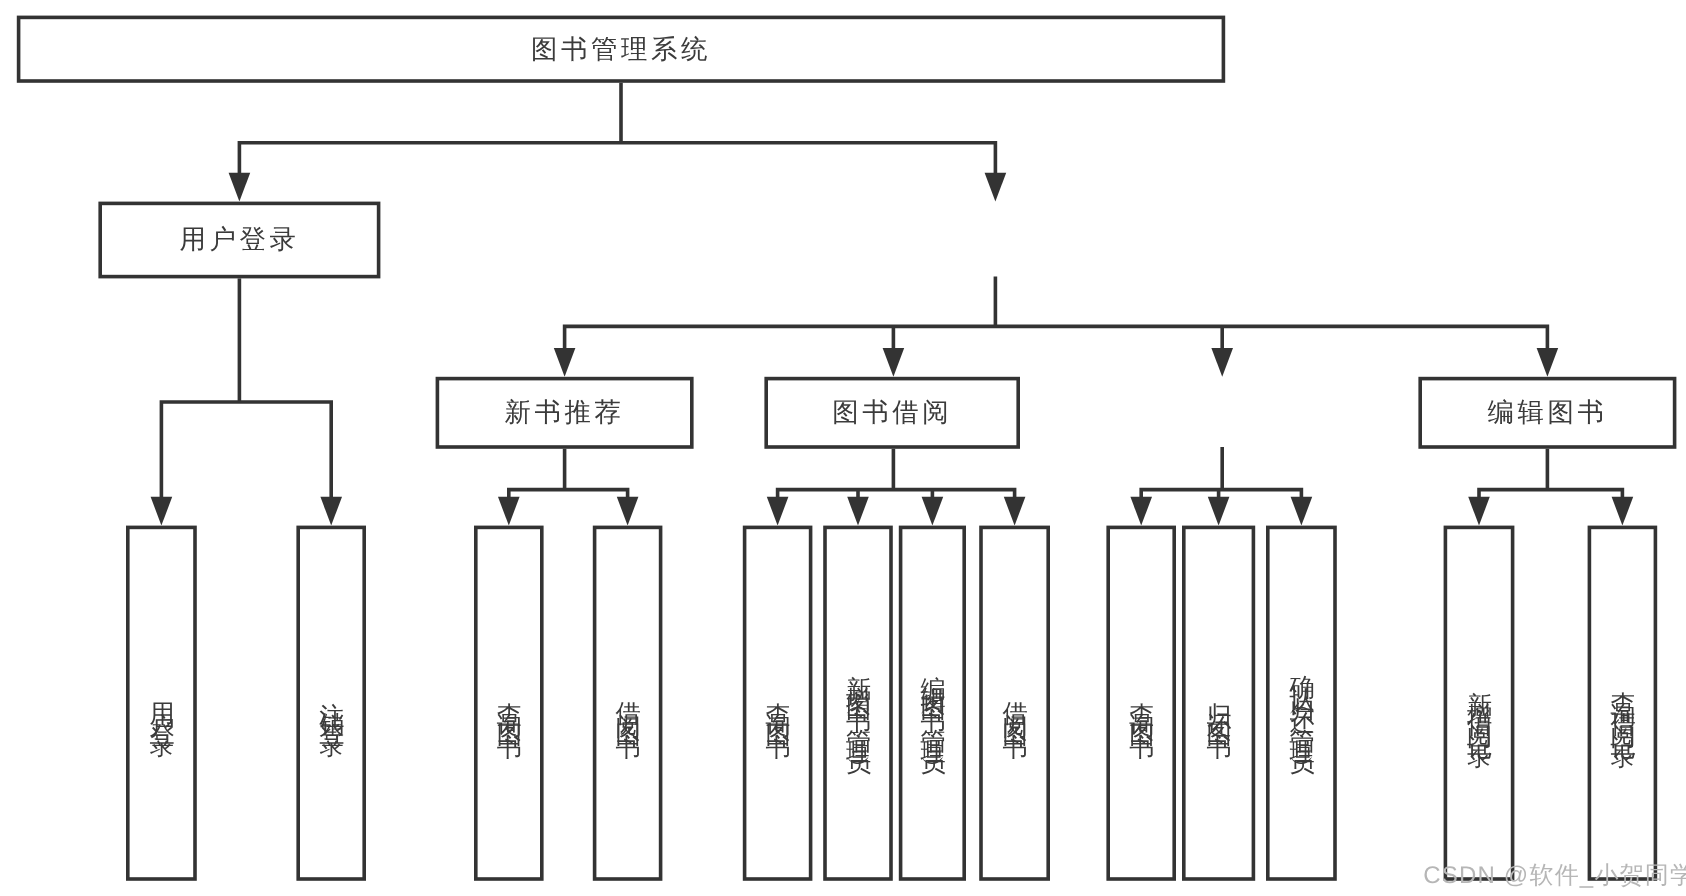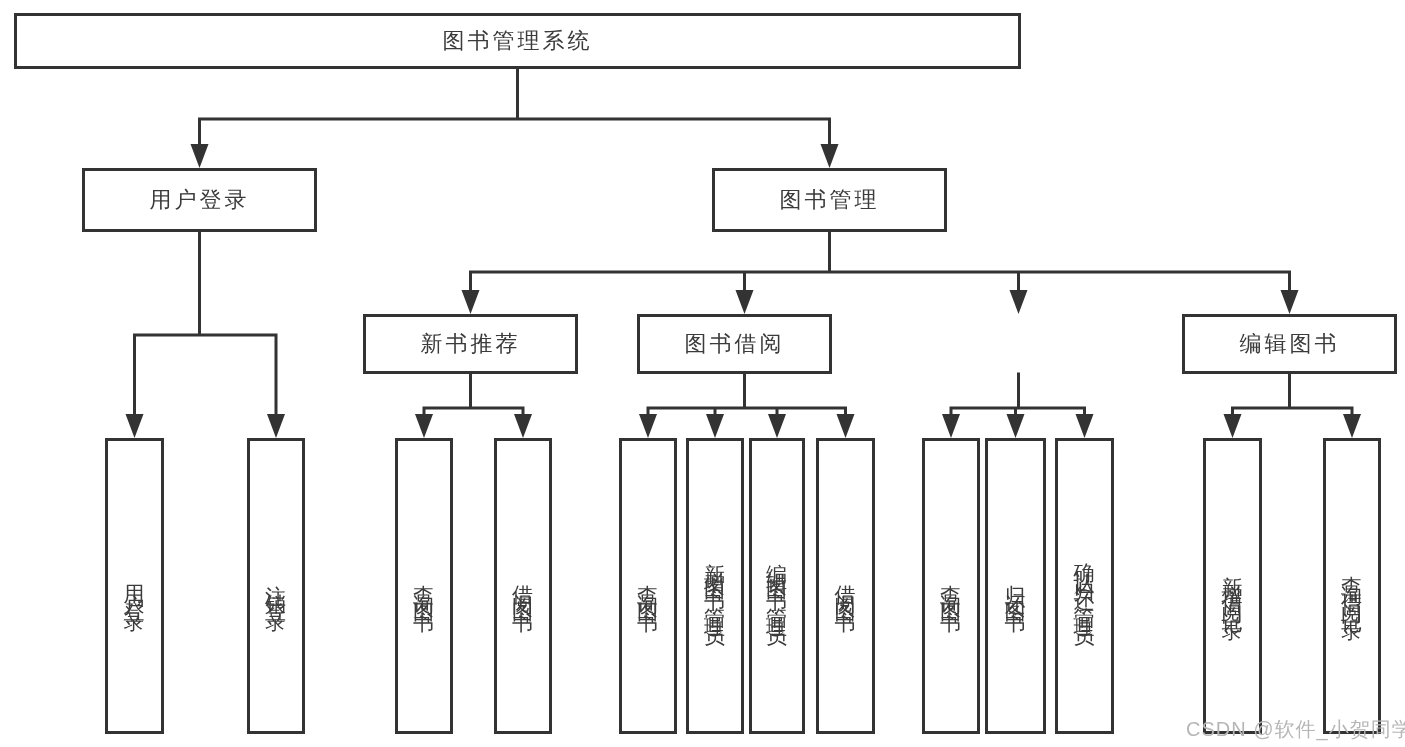--- a/index.html
+++ b/index.html
@@ -17,21 +17,21 @@
   .vbox .vtext{
     writing-mode:vertical-rl;text-orientation:mixed;
     font-size:21px;letter-spacing:9px;line-height:1;
     font-weight:500;white-space:nowrap;
   }
   
   #n-root{left:14px;top:13px;width:1007px;height:56px;}
   #n-user-login{left:82px;top:168px;width:235px;height:64px;}
   #n-book-mgmt{left:712px;top:168px;width:235px;height:64px;}
   #n-new-rec{left:363px;top:314px;width:215px;height:60px;}
-  #n-borrow{left:637px;top:314px;width:195px;height:60px;}
+  #n-borrow{left:637px;top:314px;width:213px;height:60px;}
   #n-current{left:911px;top:314px;width:215px;height:60px;}
   #n-records{left:1182px;top:314px;width:215px;height:60px;}
   #l-user-login{left:105px;top:438px;width:59px;height:296px;}
   #l-logout{left:247px;top:438px;width:58px;height:296px;}
   #l-nbr-query{left:395px;top:438px;width:58px;height:296px;}
   #l-nbr-borrow{left:494px;top:438px;width:58px;height:296px;}
   #l-bb-query{left:619px;top:438px;width:58px;height:296px;}
   #l-bb-add{left:686px;top:438px;width:58px;height:296px;}
   #l-bb-edit{left:749px;top:438px;width:56px;height:296px;}
   #l-bb-borrow{left:816px;top:438px;width:59px;height:296px;}
@@ -79,23 +79,20 @@
       <polygon points="1343,414 1361,414 1352,438" fill="#333333"></polygon>
     </svg>
 
   <div class="box hbox" id="n-root">
     <span>图书管理系统</span>
   </div>
 
   <div class="box hbox" id="n-user-login">
     <span>用户登录</span>
   </div>
-  <div class="box hbox" id="n-book-mgmt">
-    <span>图书管理</span>
-  </div>
 
   <div class="box hbox" id="n-new-rec">
     <span>新书推荐</span>
   </div>
   <div class="box hbox" id="n-borrow">
     <span>图书借阅</span>
   </div>
   <div class="box hbox" id="n-records">
     <span>编辑图书</span>
   </div>

